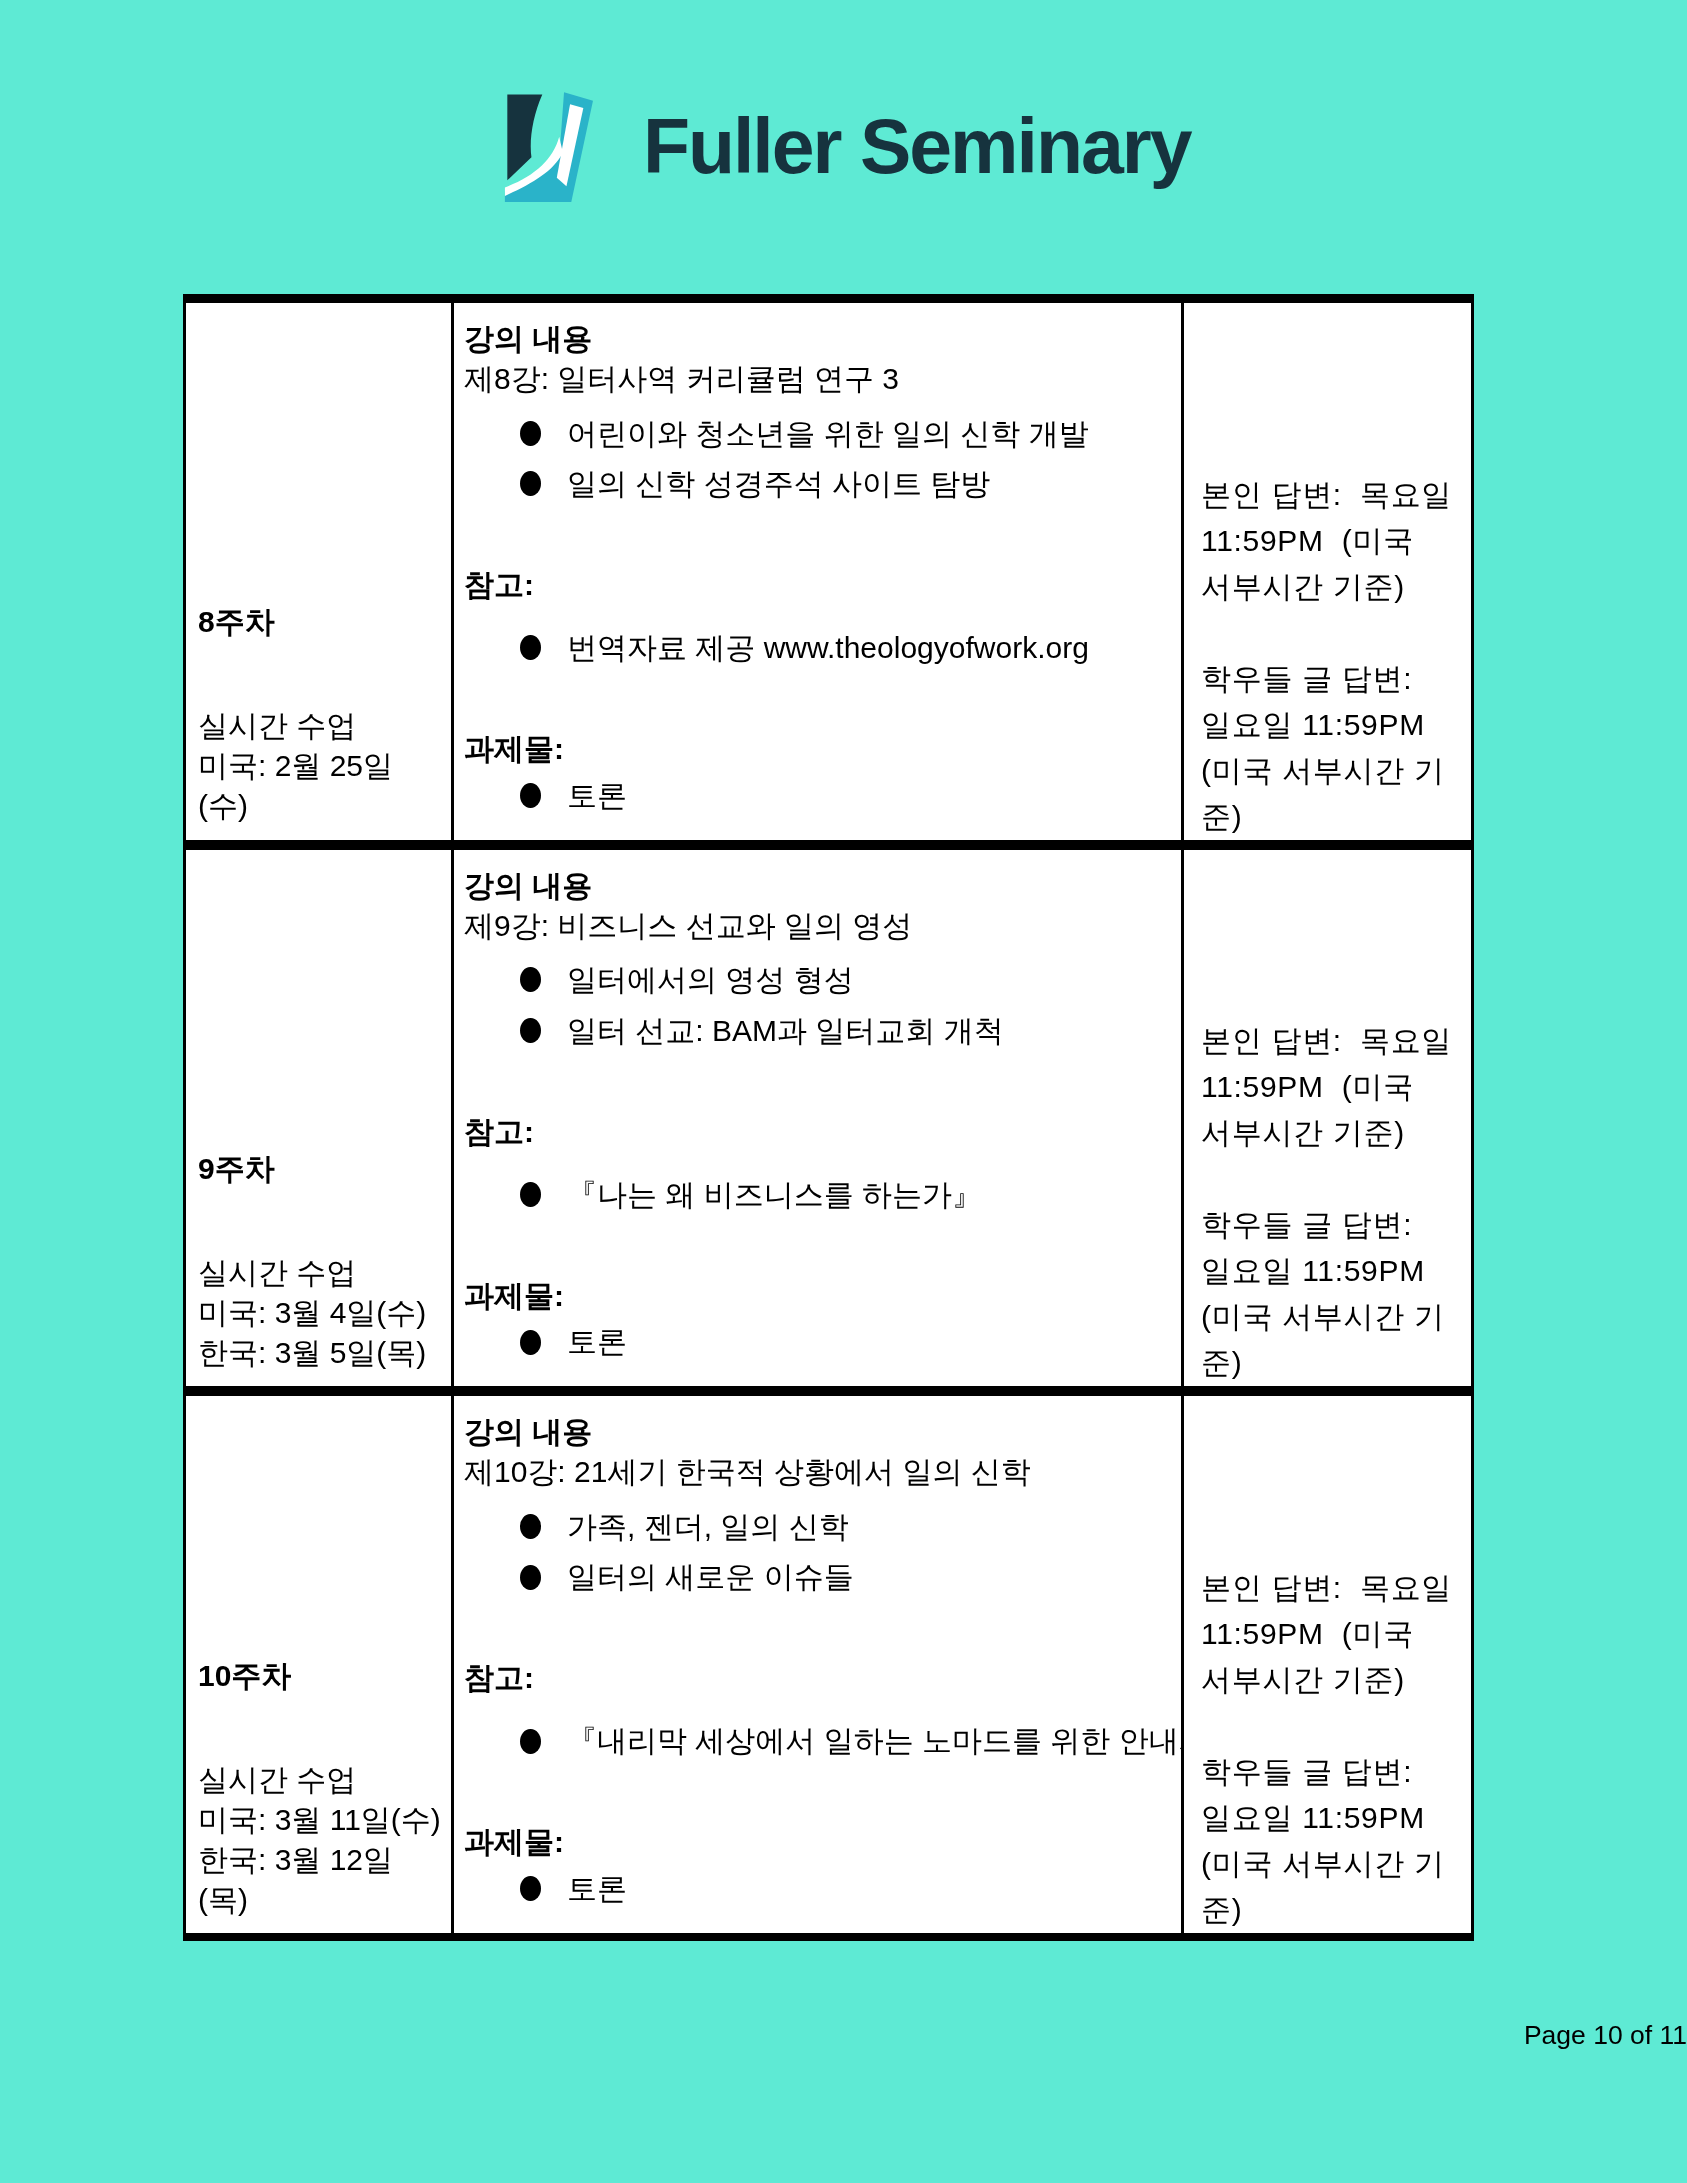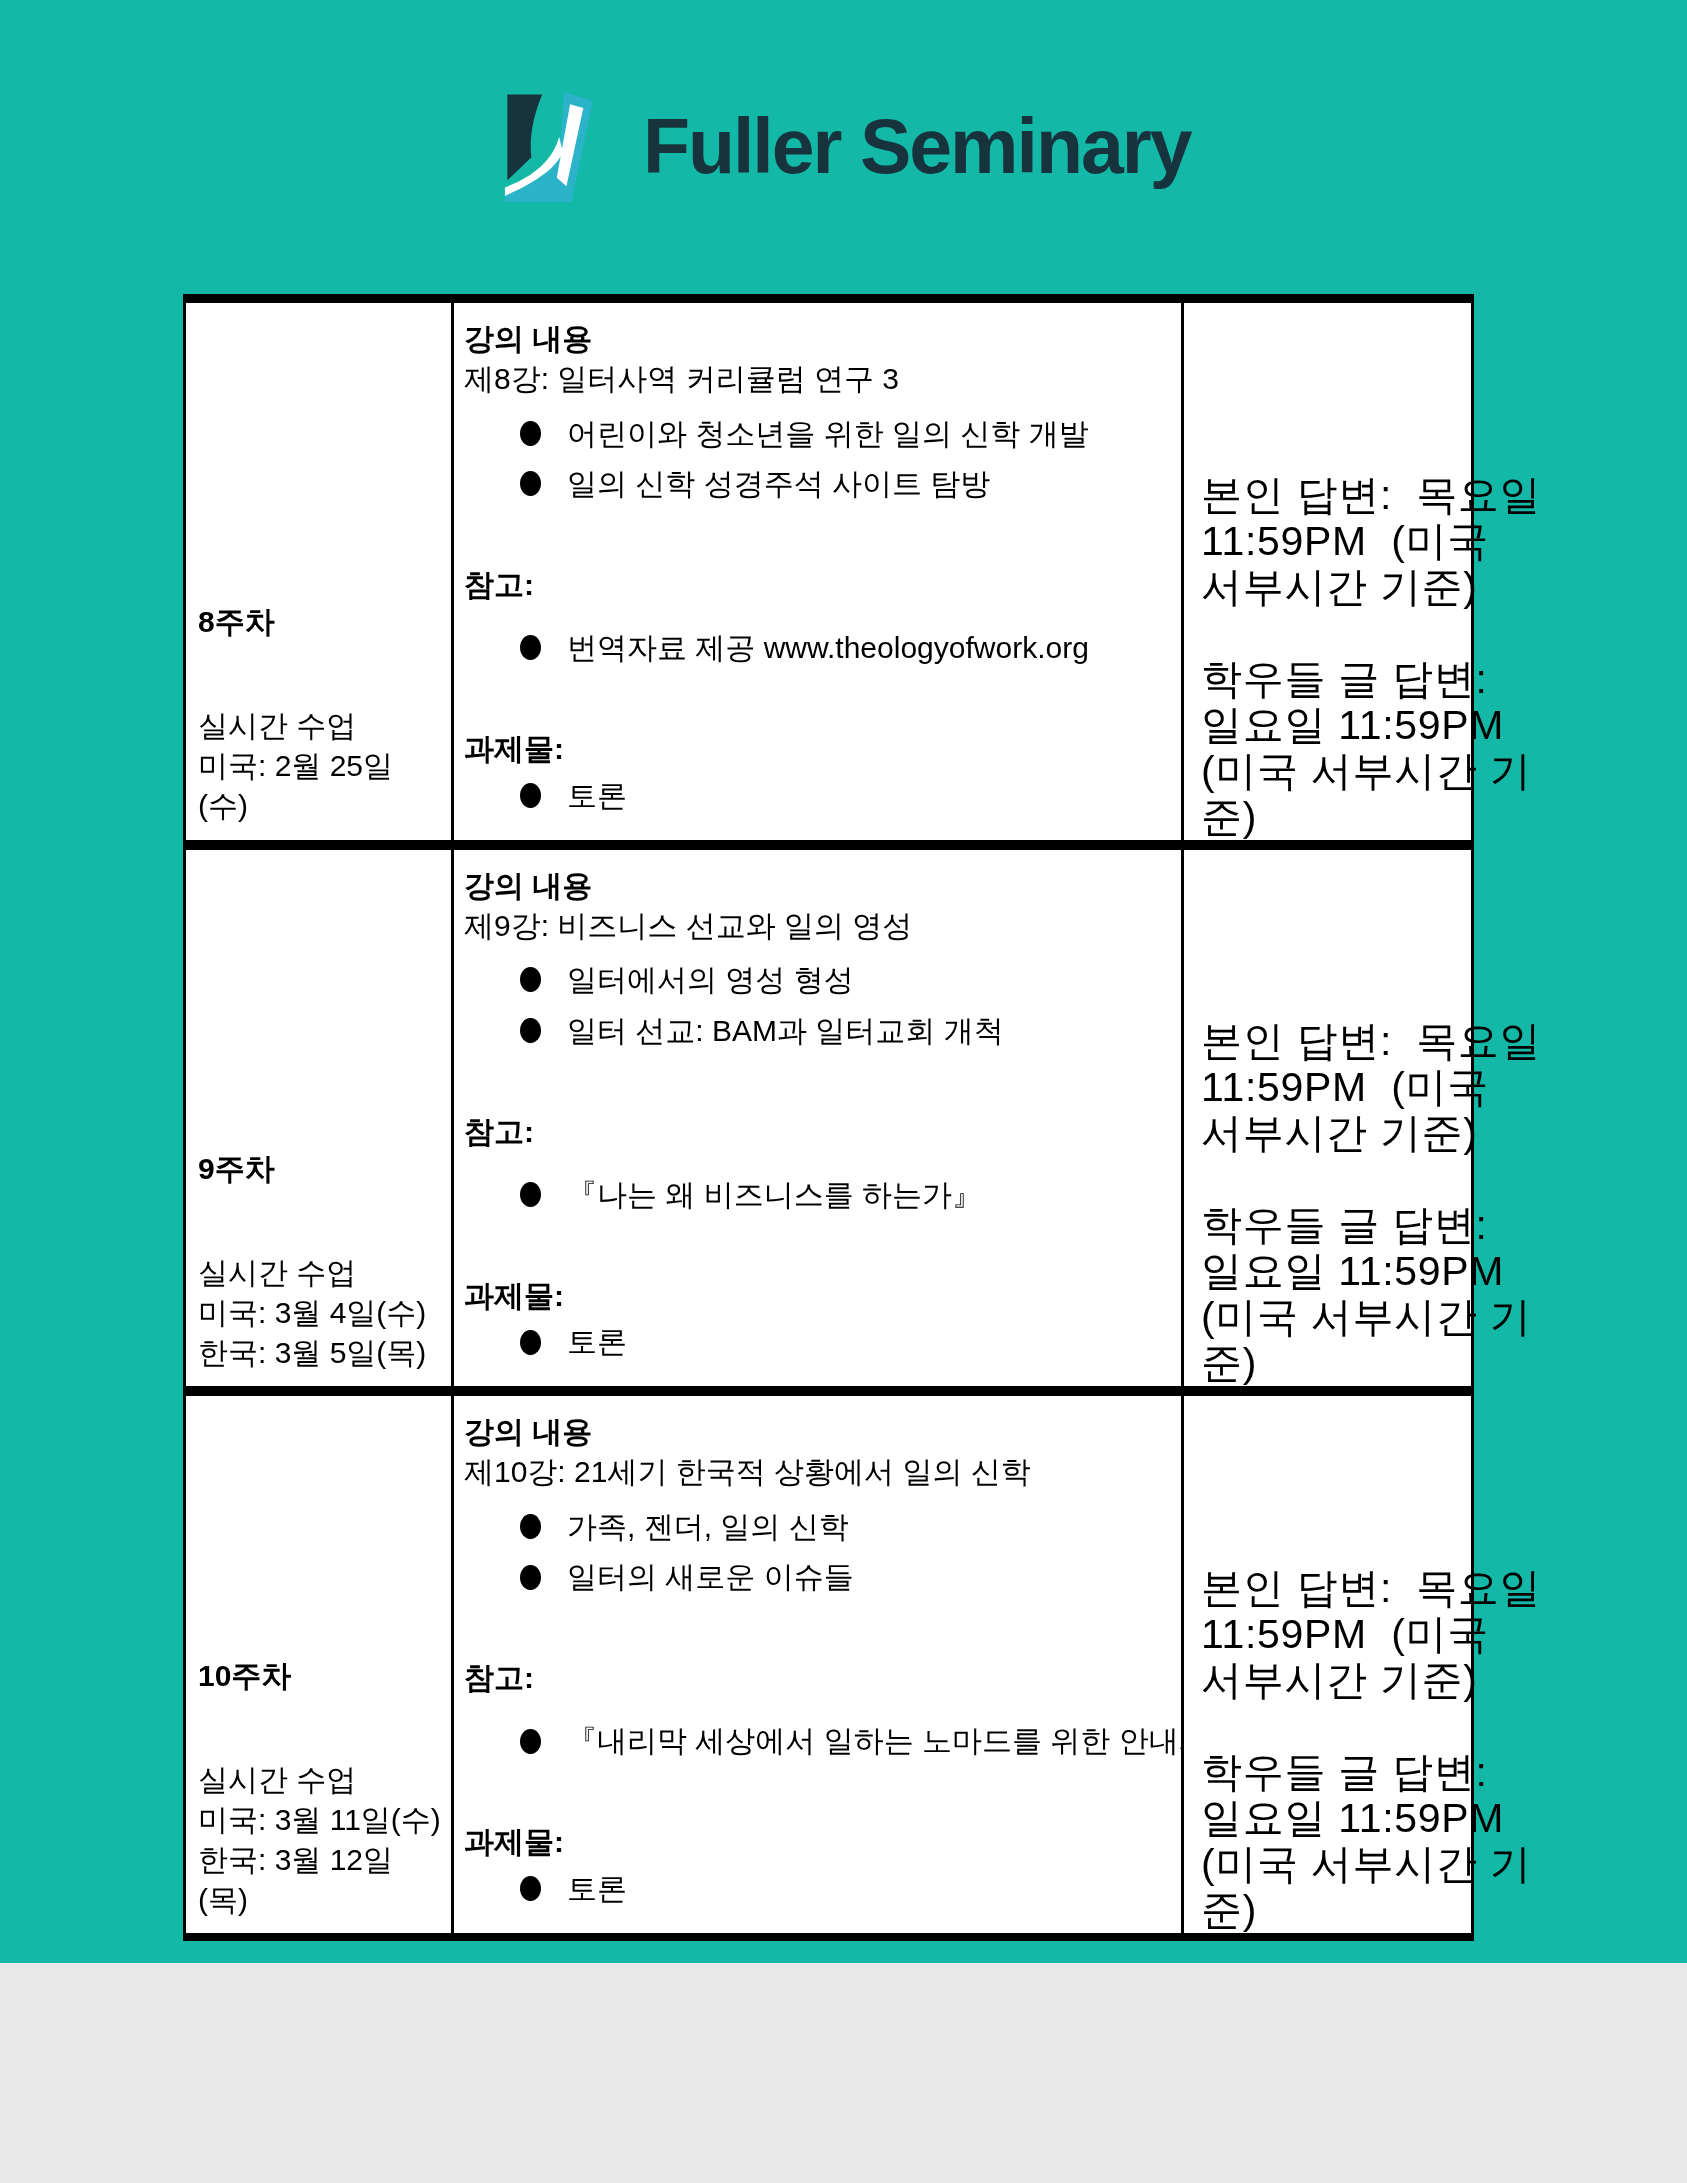--- a/index.html
+++ b/index.html
@@ -1,18 +1,18 @@
 <!DOCTYPE html>
 <html style="font-size:10.6px"><head>
 <meta charset="utf-8">
 <style>
   html,body { margin:0; padding:0; background:#e8e8e8; }
   .page {
-    position:relative; width:1687px; height:1963px; margin:0 auto;
-    background:#14b8a6; color:#000;
+    position:relative; width:1687px; height:2183px; margin:0 auto;
+    background:#5eead4; color:#000;
     font-family:"Liberation Sans", sans-serif;
     overflow:hidden;
   }
 
   
   .logo-row {
     position:absolute; top:91px; left:0; right:0;
     display:flex; justify-content:center; align-items:center; gap:22.5px;
   }
   .logo-mark { width:124px; height:111px; flex:0 0 auto; }
@@ -29,21 +29,21 @@
   }
   .trow { display:flex; min-height:529px; align-items:flex-end; }
   .trow + .trow { border-top:10.6px solid #000; }
   .cell { box-sizing:border-box; }
 
   .c1 { width:265px; padding:17px 9.3px 13.2px 12px; font-size:30px; line-height:40px; }
   .c2 {
     flex:1; border-left:3.3px solid #000; border-right:3.3px solid #000;
     padding:16px 6.6px 13.2px 10px; font-size:30px; line-height:40px; overflow:hidden;
   }
-  .c3 { width:287px; padding:0 9.3px 0 17px; font-size:41px; line-height:46px; letter-spacing:0.7px; }
+  .c3 { width:287px; padding:0 9.3px 0 17px; font-size:30px; line-height:46px; letter-spacing:0.7px; }
   .trow-0 .c3 { padding-top:136px; }
   .trow-1 .c3 { padding-top:103px; }
   .trow-2 .c3 { padding-top:126px; }
 
   .week-label { font-weight:bold; }
   .schedule { margin-top:64px; }
   .heading { font-weight:bold; }
 
   ul.blist { margin:14.6px 0 0 0; padding:0; }
   ul.blist li { position:relative; list-style:none; padding-left:103px; margin:0 0 10.6px 0; }

